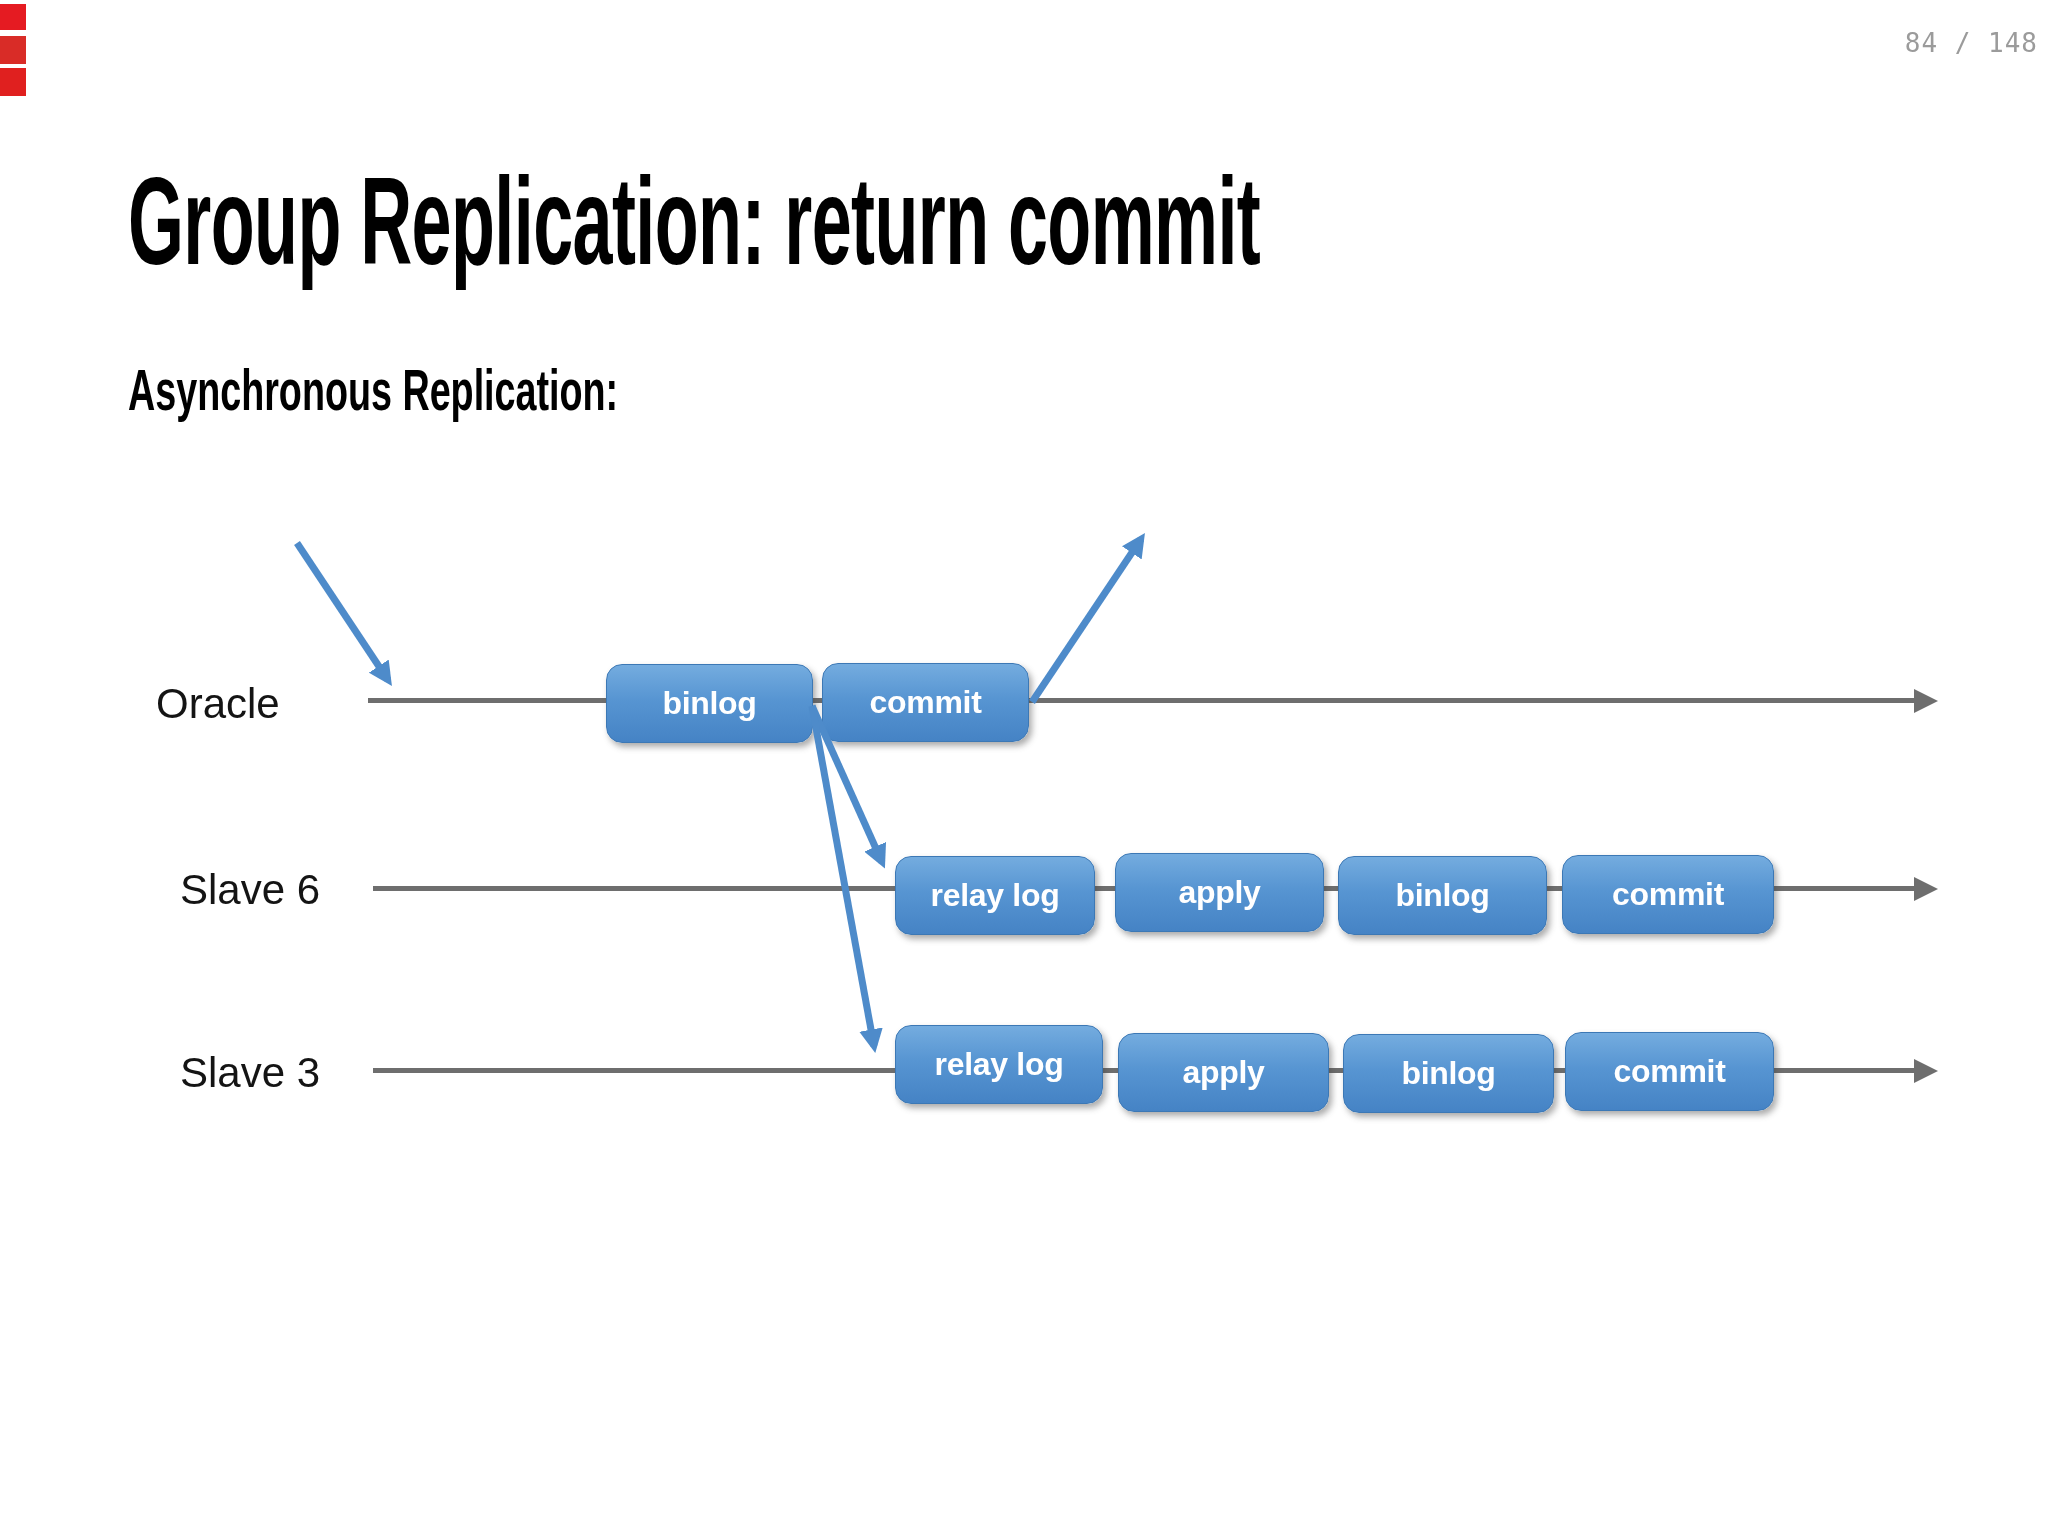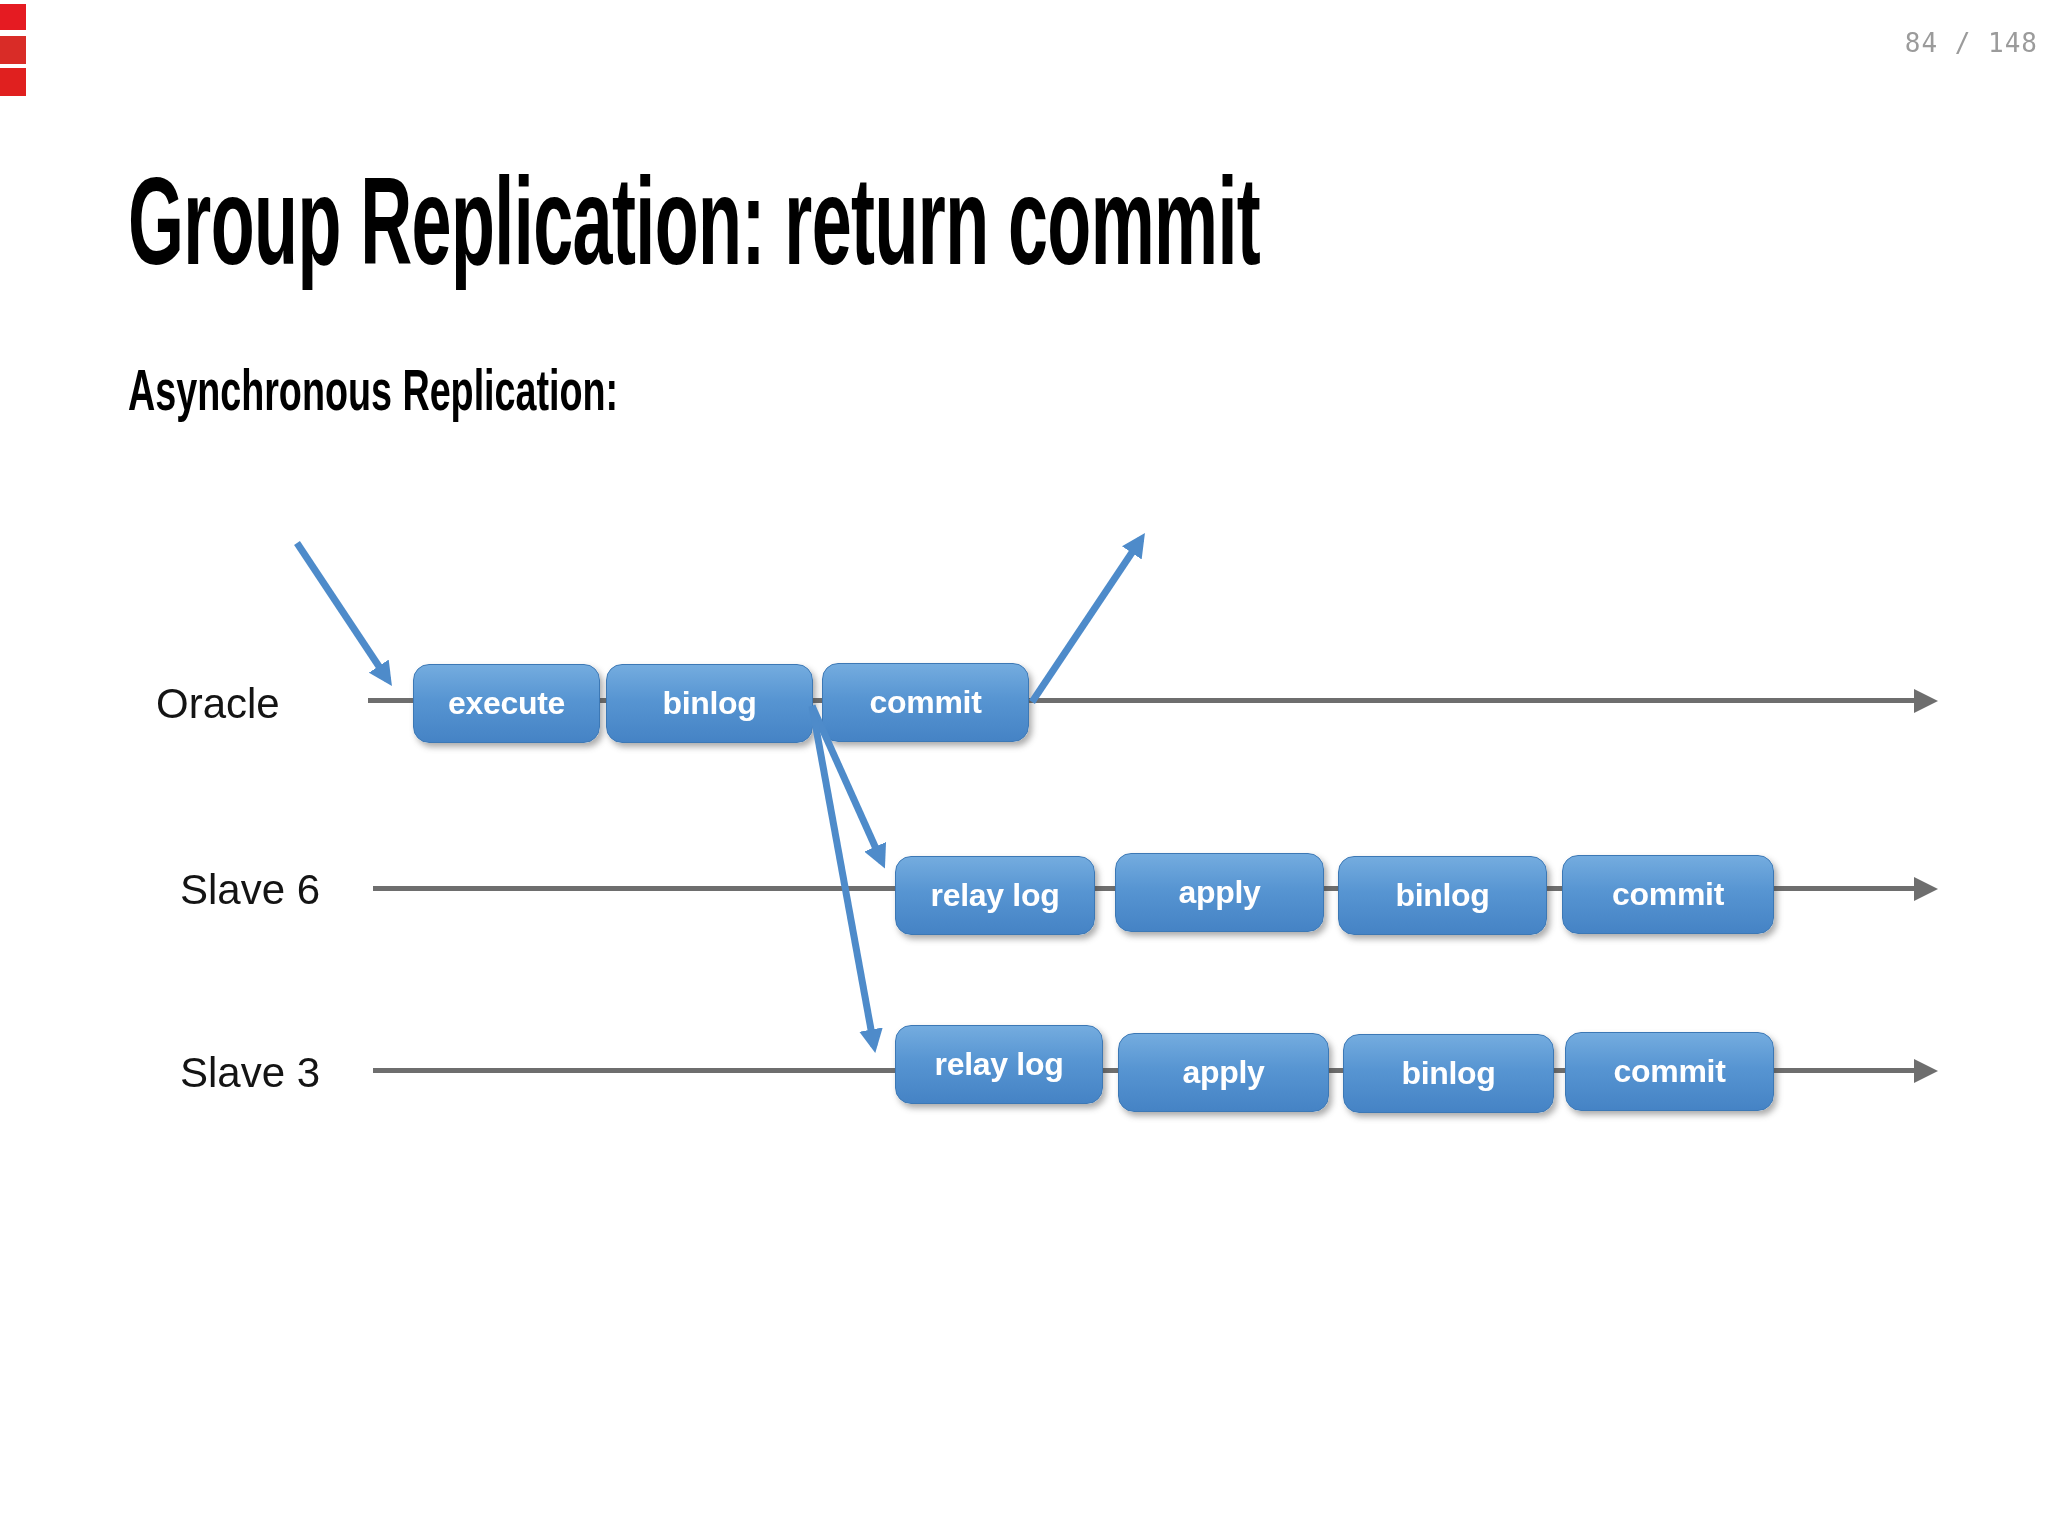--- a/index.html
+++ b/index.html
@@ -76,21 +76,20 @@
   <div class="row-label lbl-slave1">Slave 6</div>
   <div class="row-label lbl-slave2">Slave 3</div>
 
   <div class="timeline tl-master"></div>
   <div class="tl-arrow ta-master"></div>
   <div class="timeline tl-slave1"></div>
   <div class="tl-arrow ta-slave1"></div>
   <div class="timeline tl-slave2"></div>
   <div class="tl-arrow ta-slave2"></div>
 
-  <div class="box" style="left:413px;top:664px;width:185px">execute</div>
   <div class="box" style="left:606px;top:664px;width:205px">binlog</div>
   <div class="box" style="left:822px;top:663px;width:205px">commit</div>
 
   <div class="box" style="left:895px;top:856px;width:198px">relay log</div>
   <div class="box" style="left:1115px;top:853px;width:207px">apply</div>
   <div class="box" style="left:1338px;top:856px;width:207px">binlog</div>
   <div class="box" style="left:1562px;top:855px;width:210px">commit</div>
 
   <div class="box" style="left:895px;top:1025px;width:206px">relay log</div>
   <div class="box" style="left:1118px;top:1033px;width:209px">apply</div>

